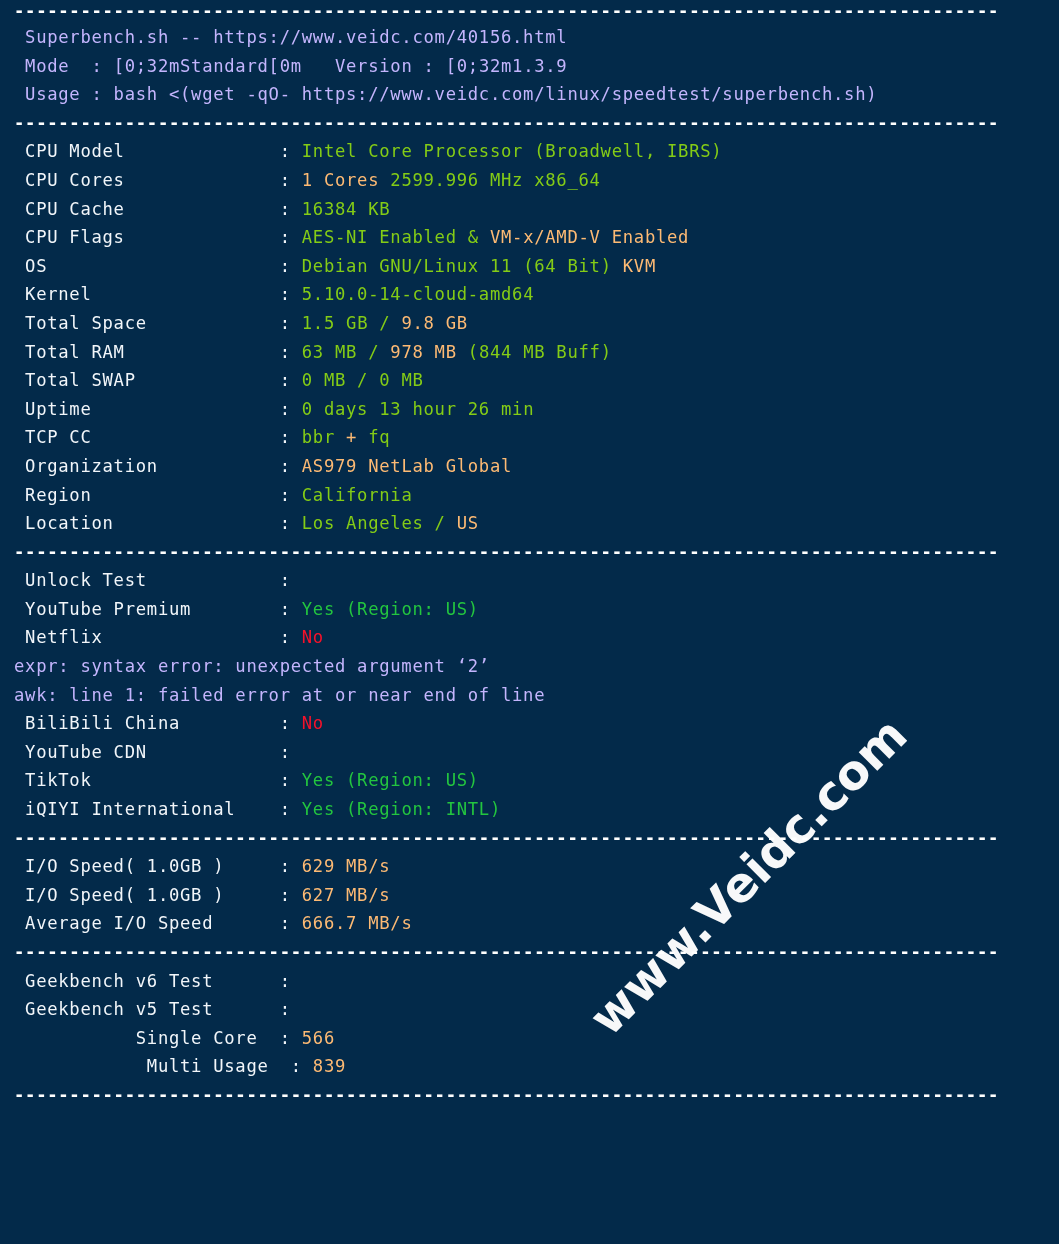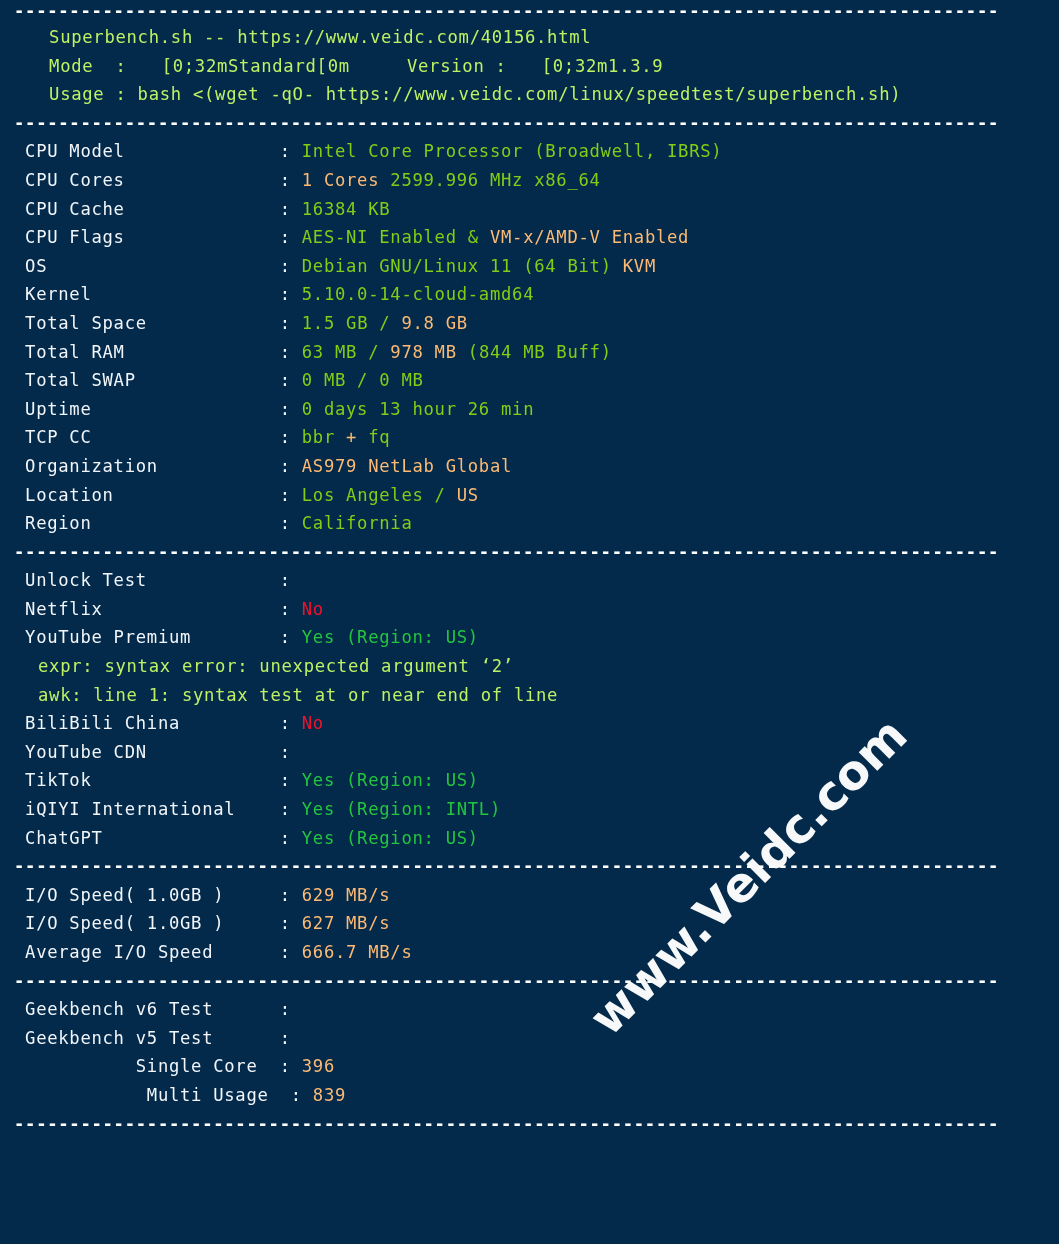--- a/index.html
+++ b/index.html
@@ -19,21 +19,21 @@
     white-space:pre;color:#e8eef4;
     padding-left:14px;box-sizing:border-box;
   }
   .line.first{height:23px;line-height:23px;}
   .sep{color:#ffffff;font-weight:700;}
   .lbl{color:#f2f6fa;}
   .cyan{color:#84cc16;margin-top:39px;}
   .yellow{color:#fdba74;}
   .green{color:#23c53f;}
   .red{color:#f3122b;}
-  .white{color:#bef264;margin-left:24px;}
+  .white{color:#c4b5fd;}
   .wm{
     position:absolute;
     left:598px;top:868px;
     width:330px;height:300px;
     pointer-events:none;
   }
   .wm span{
     position:absolute;left:0;top:130px;
     display:block;
     font-family:"DejaVu Sans","Liberation Sans",sans-serif;
@@ -58,40 +58,39 @@
     <div class="line"><span class="lbl"> CPU Cache</span><span class="lbl">              </span><span class="lbl">: </span><span class="cyan">16384 KB</span></div>
     <div class="line"><span class="lbl"> CPU Flags</span><span class="lbl">              </span><span class="lbl">: </span><span class="cyan">AES-NI Enabled</span><span class="cyan"> &amp; </span><span class="yellow">VM-x/AMD-V Enabled</span></div>
     <div class="line"><span class="lbl"> OS</span><span class="lbl">                     </span><span class="lbl">: </span><span class="cyan">Debian GNU/Linux 11 (64 Bit) </span><span class="yellow">KVM</span></div>
     <div class="line"><span class="lbl"> Kernel</span><span class="lbl">                 </span><span class="lbl">: </span><span class="cyan">5.10.0-14-cloud-amd64</span></div>
     <div class="line"><span class="lbl"> Total Space</span><span class="lbl">            </span><span class="lbl">: </span><span class="cyan">1.5 GB </span><span class="cyan">/ </span><span class="yellow">9.8 GB</span></div>
     <div class="line"><span class="lbl"> Total RAM</span><span class="lbl">              </span><span class="lbl">: </span><span class="cyan">63 MB / </span><span class="yellow">978 MB</span><span class="cyan"> (844 MB Buff)</span></div>
     <div class="line"><span class="lbl"> Total SWAP</span><span class="lbl">             </span><span class="lbl">: </span><span class="cyan">0 MB / 0 MB</span></div>
     <div class="line"><span class="lbl"> Uptime</span><span class="lbl">                 </span><span class="lbl">: </span><span class="cyan">0 days 13 hour 26 min</span></div>
     <div class="line"><span class="lbl"> TCP CC</span><span class="lbl">                 </span><span class="lbl">: </span><span class="cyan">bbr</span><span class="yellow"> + </span><span class="cyan">fq</span></div>
     <div class="line"><span class="lbl"> Organization</span><span class="lbl">           </span><span class="lbl">: </span><span class="yellow">AS979 NetLab Global</span></div>
+    <div class="line"><span class="lbl"> Region</span><span class="lbl">                 </span><span class="lbl">: </span><span class="cyan">California</span></div>
     <div class="line"><span class="lbl"> Location</span><span class="lbl">               </span><span class="lbl">: </span><span class="cyan">Los Angeles / </span><span class="yellow">US</span></div>
-    <div class="line"><span class="lbl"> Region</span><span class="lbl">                 </span><span class="lbl">: </span><span class="cyan">California</span></div>
     <div class="line"><span class="sep">-----------------------------------------------------------------------------------------</span></div>
     <div class="line"><span class="lbl"> Unlock Test</span><span class="lbl">            </span><span class="lbl">: </span></div>
+    <div class="line"><span class="lbl"> YouTube Premium</span><span class="lbl">        </span><span class="lbl">: </span><span class="green">Yes (Region: US)</span></div>
     <div class="line"><span class="lbl"> Netflix</span><span class="lbl">                </span><span class="lbl">: </span><span class="red">No</span></div>
-    <div class="line"><span class="lbl"> YouTube Premium</span><span class="lbl">        </span><span class="lbl">: </span><span class="green">Yes (Region: US)</span></div>
     <div class="line"><span class="white">expr: syntax error: unexpected argument ‘2’</span></div>
-    <div class="line"><span class="white">awk: line 1: syntax test at or near end of line</span></div>
+    <div class="line"><span class="white">awk: line 1: failed error at or near end of line</span></div>
     <div class="line"><span class="lbl"> BiliBili China</span><span class="lbl">         </span><span class="lbl">: </span><span class="red">No</span></div>
     <div class="line"><span class="lbl"> YouTube CDN</span><span class="lbl">            </span><span class="lbl">: </span></div>
     <div class="line"><span class="lbl"> TikTok</span><span class="lbl">                 </span><span class="lbl">: </span><span class="green">Yes (Region: US)</span></div>
     <div class="line"><span class="lbl"> iQIYI International</span><span class="lbl">    </span><span class="lbl">: </span><span class="green">Yes (Region: INTL)</span></div>
-    <div class="line"><span class="lbl"> ChatGPT</span><span class="lbl">                </span><span class="lbl">: </span><span class="green">Yes (Region: US)</span></div>
     <div class="line"><span class="sep">-----------------------------------------------------------------------------------------</span></div>
     <div class="line"><span class="lbl"> I/O Speed( 1.0GB )</span><span class="lbl">     </span><span class="lbl">: </span><span class="yellow">629 MB/s</span></div>
     <div class="line"><span class="lbl"> I/O Speed( 1.0GB )</span><span class="lbl">     </span><span class="lbl">: </span><span class="yellow">627 MB/s</span></div>
     <div class="line"><span class="lbl"> Average I/O Speed</span><span class="lbl">      </span><span class="lbl">: </span><span class="yellow">666.7 MB/s</span></div>
     <div class="line"><span class="sep">-----------------------------------------------------------------------------------------</span></div>
     <div class="line"><span class="lbl"> Geekbench v6 Test</span><span class="lbl">      </span><span class="lbl">: </span></div>
     <div class="line"><span class="lbl"> Geekbench v5 Test</span><span class="lbl">      </span><span class="lbl">: </span></div>
-    <div class="line"><span class="lbl">           Single Core</span><span class="lbl">  </span><span class="lbl">: </span><span class="yellow">396</span></div>
+    <div class="line"><span class="lbl">           Single Core</span><span class="lbl">  </span><span class="lbl">: </span><span class="yellow">566</span></div>
     <div class="line"><span class="lbl">            Multi Usage</span><span class="lbl">  </span><span class="lbl">: </span><span class="yellow">839</span></div>
     <div class="line"><span class="sep">-----------------------------------------------------------------------------------------</span></div>
   </div>
 
 <div class="wm">
   <span>www.Veidc.com</span>
 </div>
 
 </body></html>

